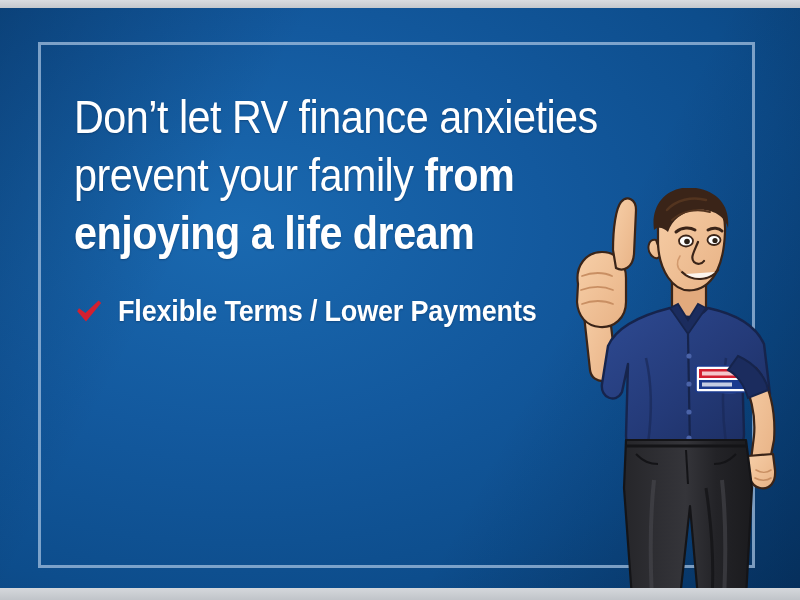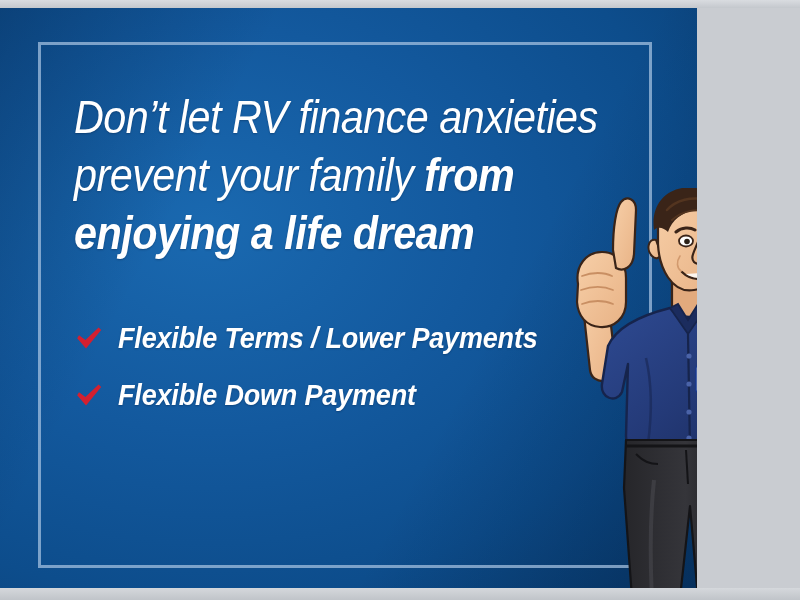--- a/index.html
+++ b/index.html
@@ -18,26 +18,25 @@
   .band-top {
     position:absolute; left:0; top:0; width:800px; height:8px;
     background:linear-gradient(180deg,#d9dce0 0%,#c4c8cd 100%);
   }
   .band-bottom {
     position:absolute; left:0; bottom:0; width:800px; height:12px;
     background:linear-gradient(180deg,#d5d8dc 0%,#c0c4c9 100%);
   }
   
   .art {
-    position:absolute; left:0; top:8px; width:697px; height:580px;
+    position:absolute; left:0; top:8px; width:800px; height:580px;
     overflow:hidden;
     background:
       radial-gradient(120% 110% at 30% 38%, #1a69b0 0%, #13599e 32%, #0d4d8c 58%, #0a3f74 80%, #07335f 100%),
       #0d4d8c;
-    font-style: italic;
   }
   .art::after{
     content:"";
     position:absolute; inset:0;
     background:linear-gradient(118deg, rgba(0,30,65,.34) 0%, rgba(0,0,0,0) 28%, rgba(0,0,0,0) 66%, rgba(0,25,58,.40) 100%);
     pointer-events:none;
   }
   
   .frame {
     position:absolute;
@@ -62,21 +61,21 @@
   .headline .ln { display:block; white-space:nowrap; }
   .hl-reg { font-weight:400; }
   .hl-bold { font-weight:700; }
 
   
   .bullets {
     position:absolute; left:74px; top:288px; width:520px;
     z-index:6;
   }
   .bullet {
-    display:flex; align-items:flex-end;
+    display:flex; align-items:flex-start;
     height:57px;
   }
   .check {
     width:30px; height:30px; flex:0 0 30px;
     margin-right:14px;
     display:block;
   }
   .bullet-label {
     color:#ffffff;
     font-size:30px;
@@ -123,26 +122,20 @@
 
     <div class="bullets">
 
       <div class="bullet">
         <svg class="check" viewBox="0 0 30 30" aria-hidden="true">
           <path d="M3.2 15.3 L5.0 12.2 L11.4 17.0 L24.6 4.4 L27.2 7.0 L12.0 25.4 Z" fill="#d32030"></path>
         </svg>
         <span class="bullet-label">Flexible Terms / Lower Payments</span>
       </div>
 
-      <div class="bullet">
-        <svg class="check" viewBox="0 0 30 30" aria-hidden="true">
-          <path d="M3.2 15.3 L5.0 12.2 L11.4 17.0 L24.6 4.4 L27.2 7.0 L12.0 25.4 Z" fill="#d32030"></path>
-        </svg>
-        <span class="bullet-label">Flexible Down Payment</span>
-      </div>
 
 
     </div>
 
     <div class="salesman">
       <svg viewBox="0 0 290 410" xmlns="http://www.w3.org/2000/svg" aria-hidden="true">
         <defs>
           <linearGradient id="shirtG" x1="0" y1="0" x2="1" y2="1">
             <stop offset="0%" stop-color="#2e4a92"></stop>
             <stop offset="55%" stop-color="#243a78"></stop>

